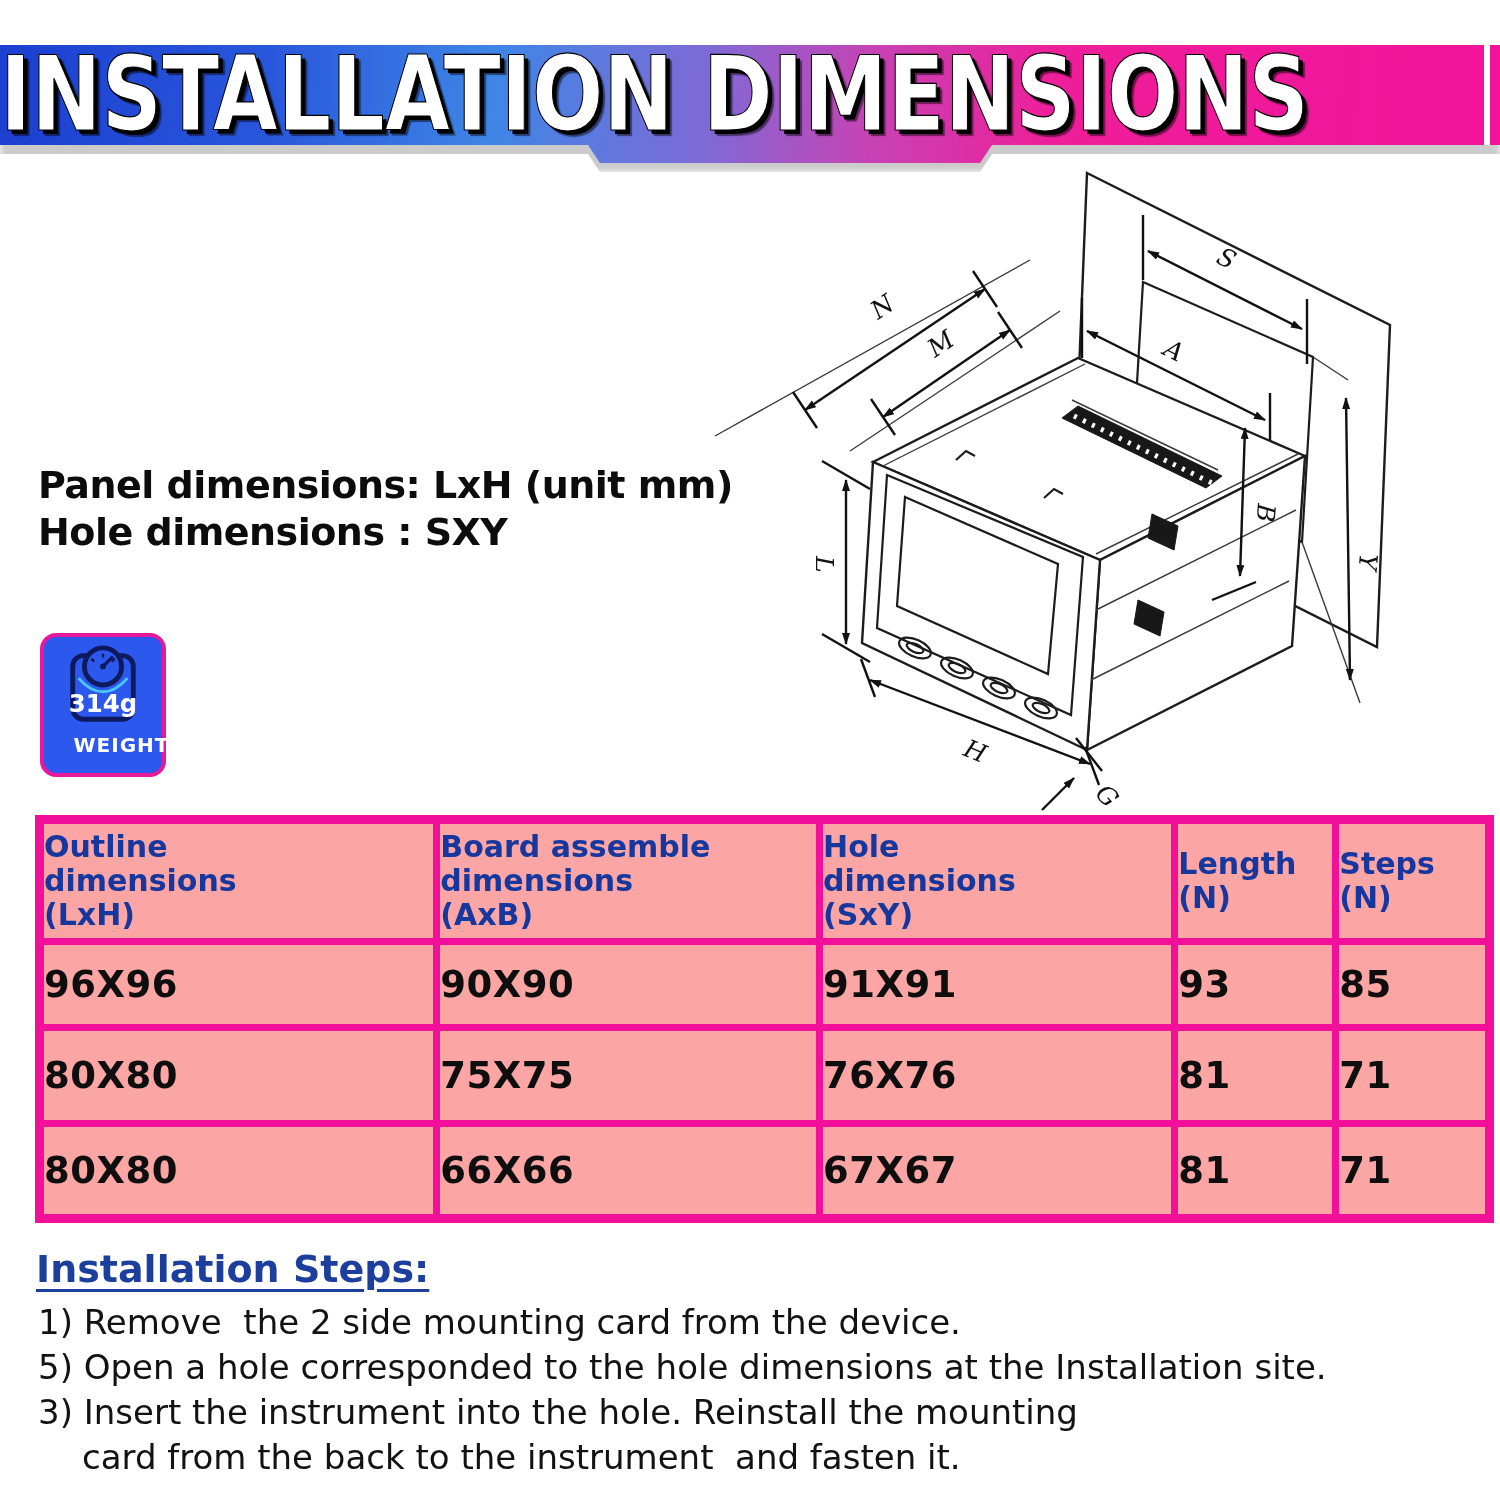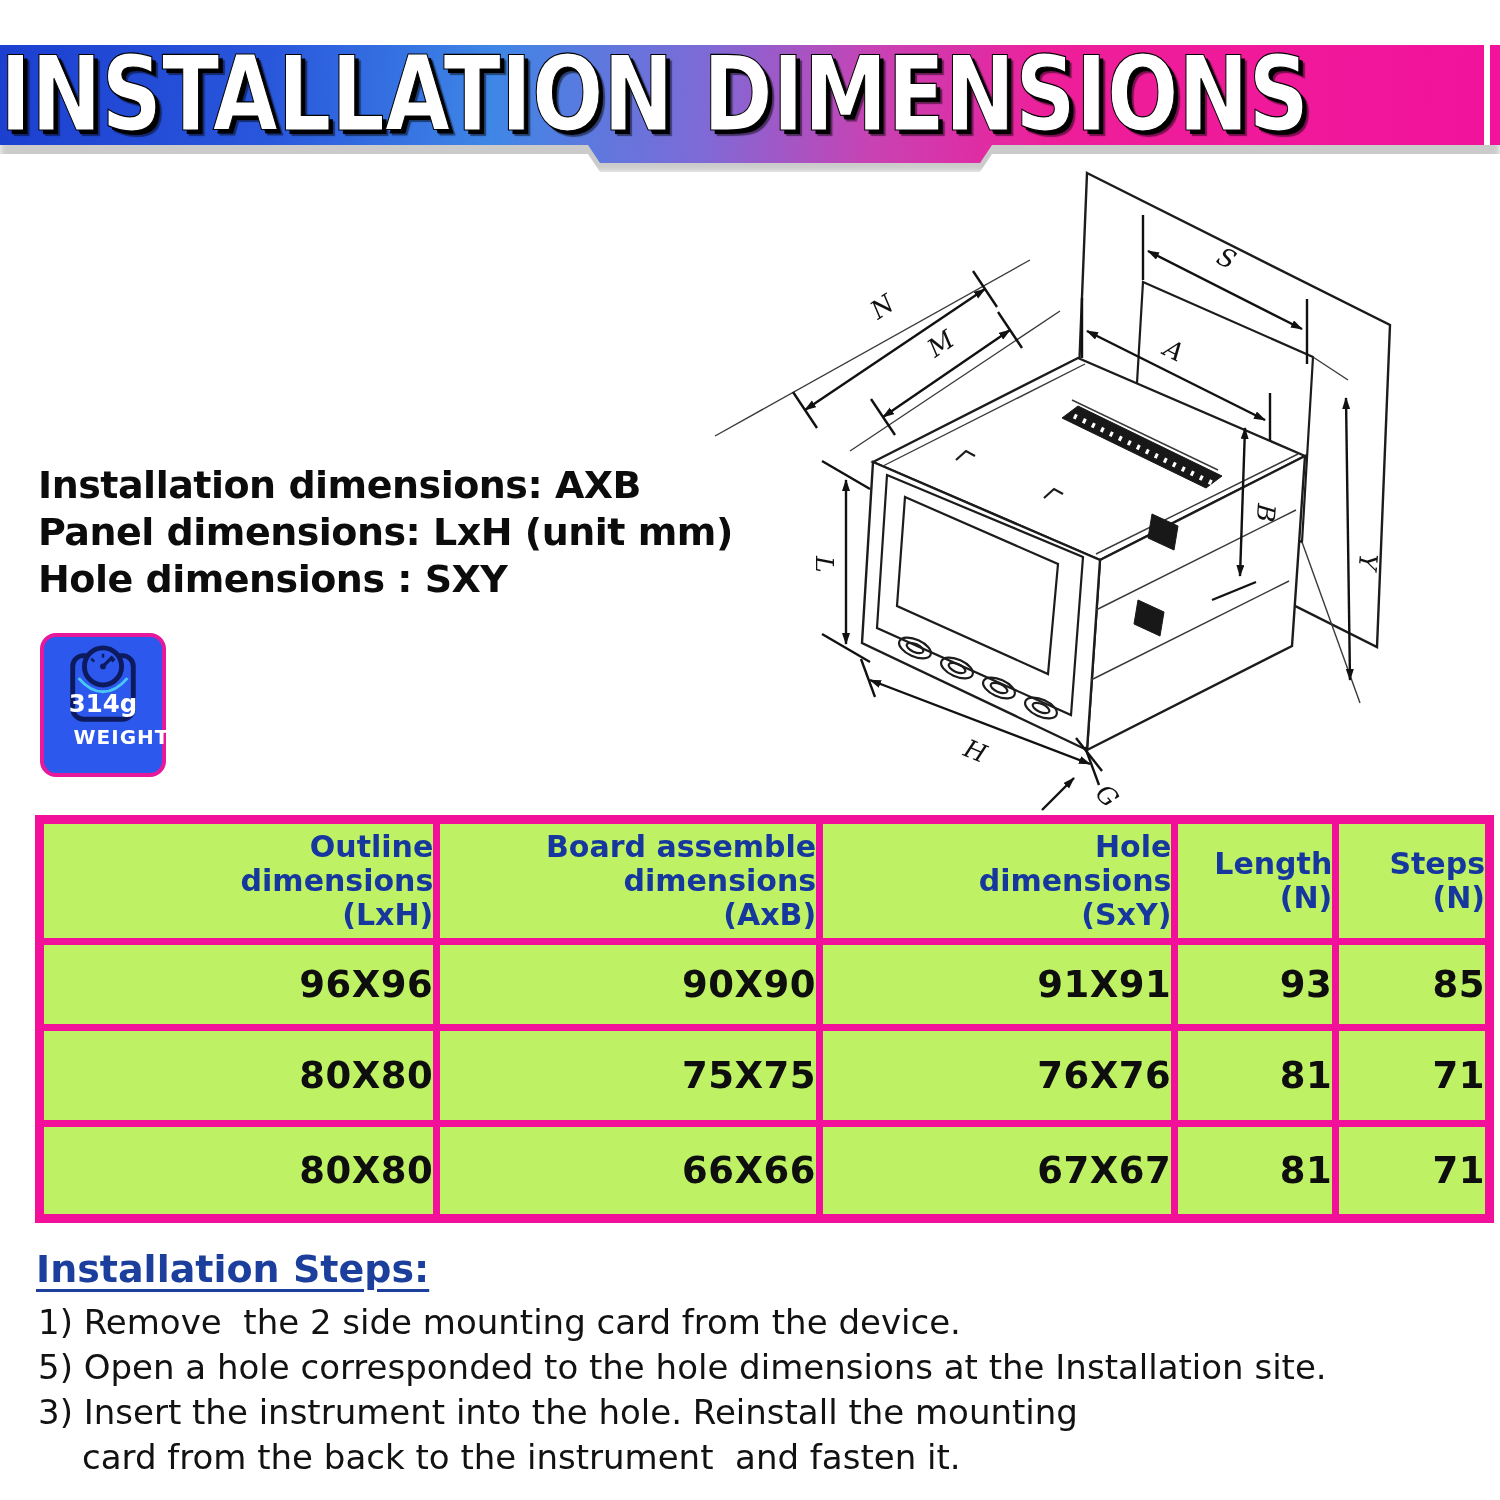--- a/index.html
+++ b/index.html
@@ -36,21 +36,21 @@
   .info-block { position:absolute; left:38px; top:462px; }
   .info-line {
     font-size:38px; font-weight:bold; color:#0c0c0c; line-height:47px; letter-spacing:-0.5px;
     white-space:pre;
   }
 
   
   .weight-badge {
     position:absolute; left:40px; top:633px; width:126px; height:144px;
     background:#2c58ee; border:4px solid #e8189b; border-radius:16px;
-    display:flex; flex-direction:column; align-items:center;
+    display:flex; flex-direction:column; align-items:center;gap:8px;
   }
   .weight-badge svg { margin-top:4px; }
   .weight-label {
     color:#ffffff; font-weight:bold; font-size:20px; letter-spacing:1px; margin-top:-2px;margin-left:37px;
   }
 
   
   .diagram { position:absolute; left:700px; top:158px; width:800px; height:660px; }
   .diagram .ln   { stroke:#1c1c1c; stroke-width:2.2; fill:none; }
   .diagram .thin { stroke:#3a3a3a; stroke-width:1.4; fill:none; }
@@ -58,21 +58,21 @@
   .diagram .dim  { stroke:#111; stroke-width:2.4; fill:none; }
   .diagram .dark { fill:#181818; stroke:#181818; }
   .diagram text  { font-family:"DejaVu Serif", serif; font-style:italic; font-size:25px; fill:#111; }
 
   
   .dim-table {
     position:absolute; left:35px; top:815px; width:1459px;
     border-collapse:collapse; table-layout:fixed;
   }
   .dim-table th, .dim-table td {
-    border:7px solid #f2109b; text-align:right; vertical-align:middle; background:#bef264;
+    border:7px solid #f2109b; text-align:left; vertical-align:middle; background:#fca5a5;
   }
   .dim-table { border:9px solid #f2109b; }
   .dim-table th {
     height:122px; color:#16389e; font-size:30px; font-weight:bold;
     line-height:1.14; white-space:pre-line;
   }
   .dim-table tr.r1 td { height:86px; }
   .dim-table tr.r2 td { height:96px; }
   .dim-table tr.r3 td { height:95px; }
   .dim-table td { font-size:37px; font-weight:bold; color:#0e0e0e; letter-spacing:.5px; }
@@ -94,21 +94,20 @@
 
   <div class="banner-shadow"></div>
   <div class="banner">
     <div class="banner-title-wrap">
       <span class="banner-title">INSTALLATION DIMENSIONS</span>
     </div>
   </div>
   <div class="banner-sliver"></div>
 
   <div class="info-block">
-    <div class="info-line">Installation dimensions: AXB</div>
     <div class="info-line">Panel dimensions: LxH (unit mm)</div>
     <div class="info-line">Hole dimensions : SXY</div>
   </div>
 
   <div class="weight-badge">
     <svg width="88" height="86" viewBox="0 0 90 88">
       <rect x="14" y="15" width="62" height="65" rx="11" fill="none" stroke="#0d1b5e" stroke-width="5"></rect>
       <path d="M20,38 Q32,52 45,52 Q58,52 70,38" fill="none" stroke="#49c8f5" stroke-width="3"></path>
       <circle cx="45" cy="26" r="19" fill="#2c58ee" stroke="#0d1b5e" stroke-width="5"></circle>
       <line x1="45" y1="26" x2="55" y2="16" stroke="#0d1b5e" stroke-width="3.5"></line>

